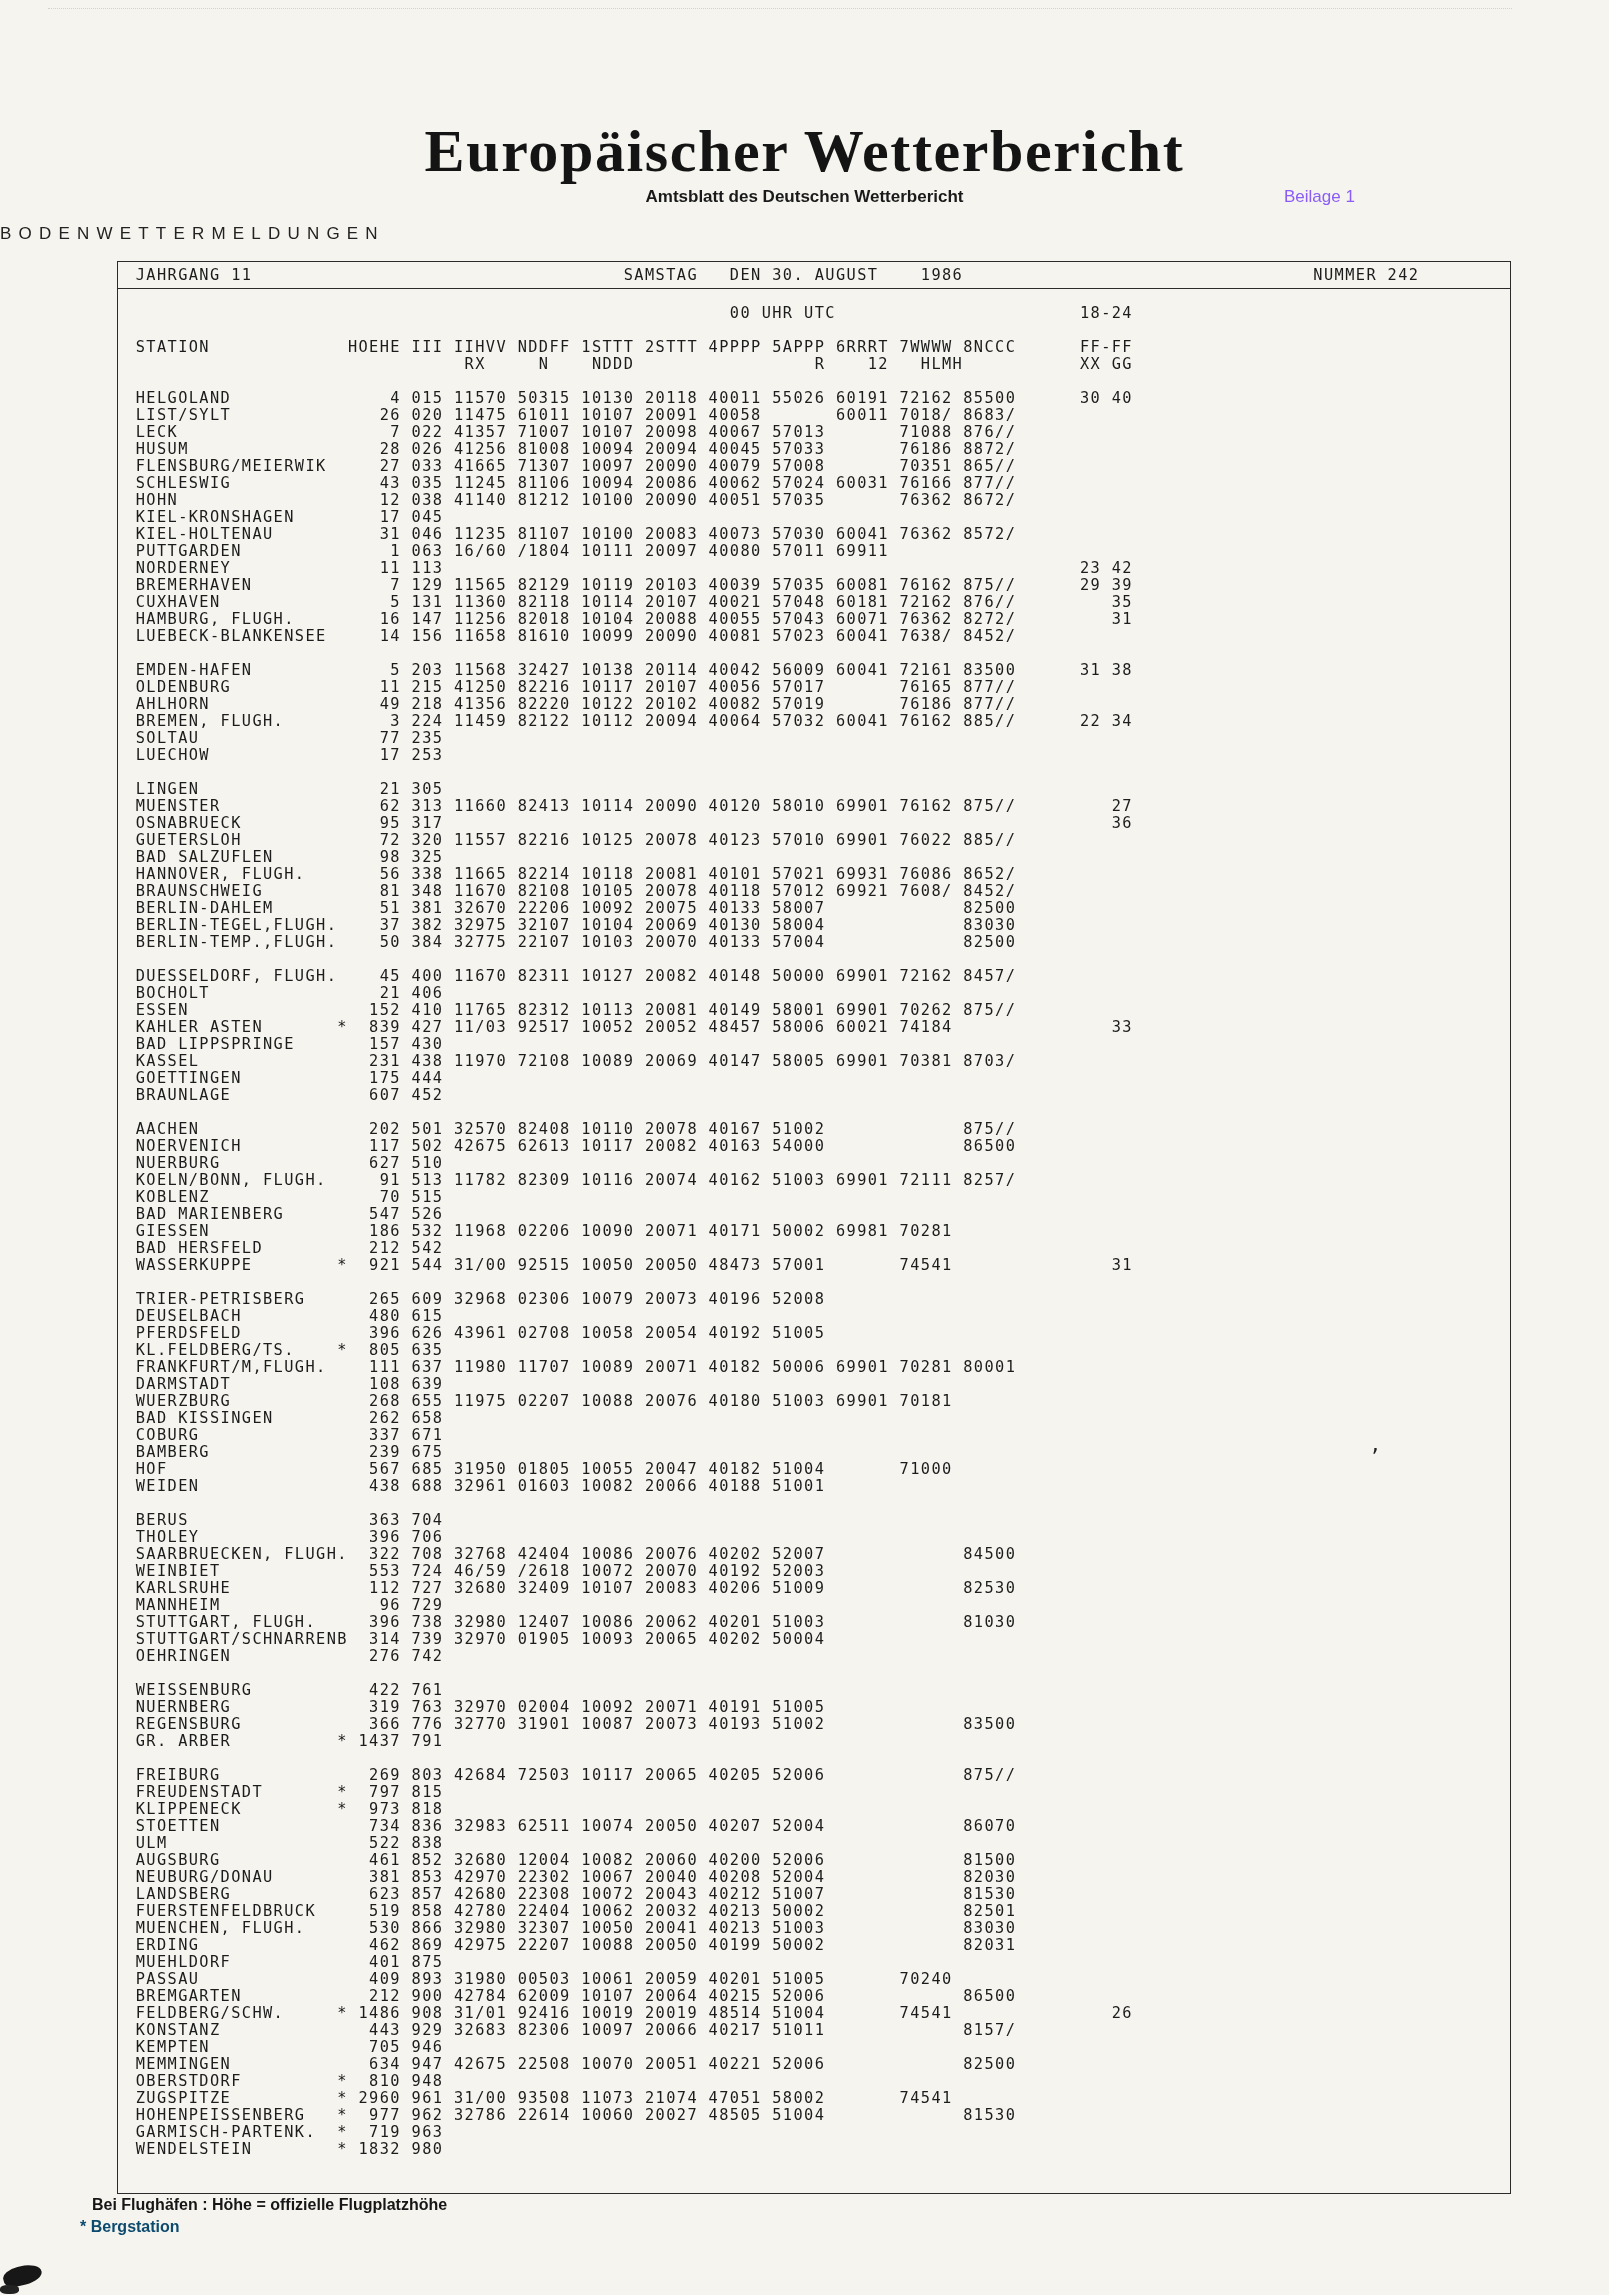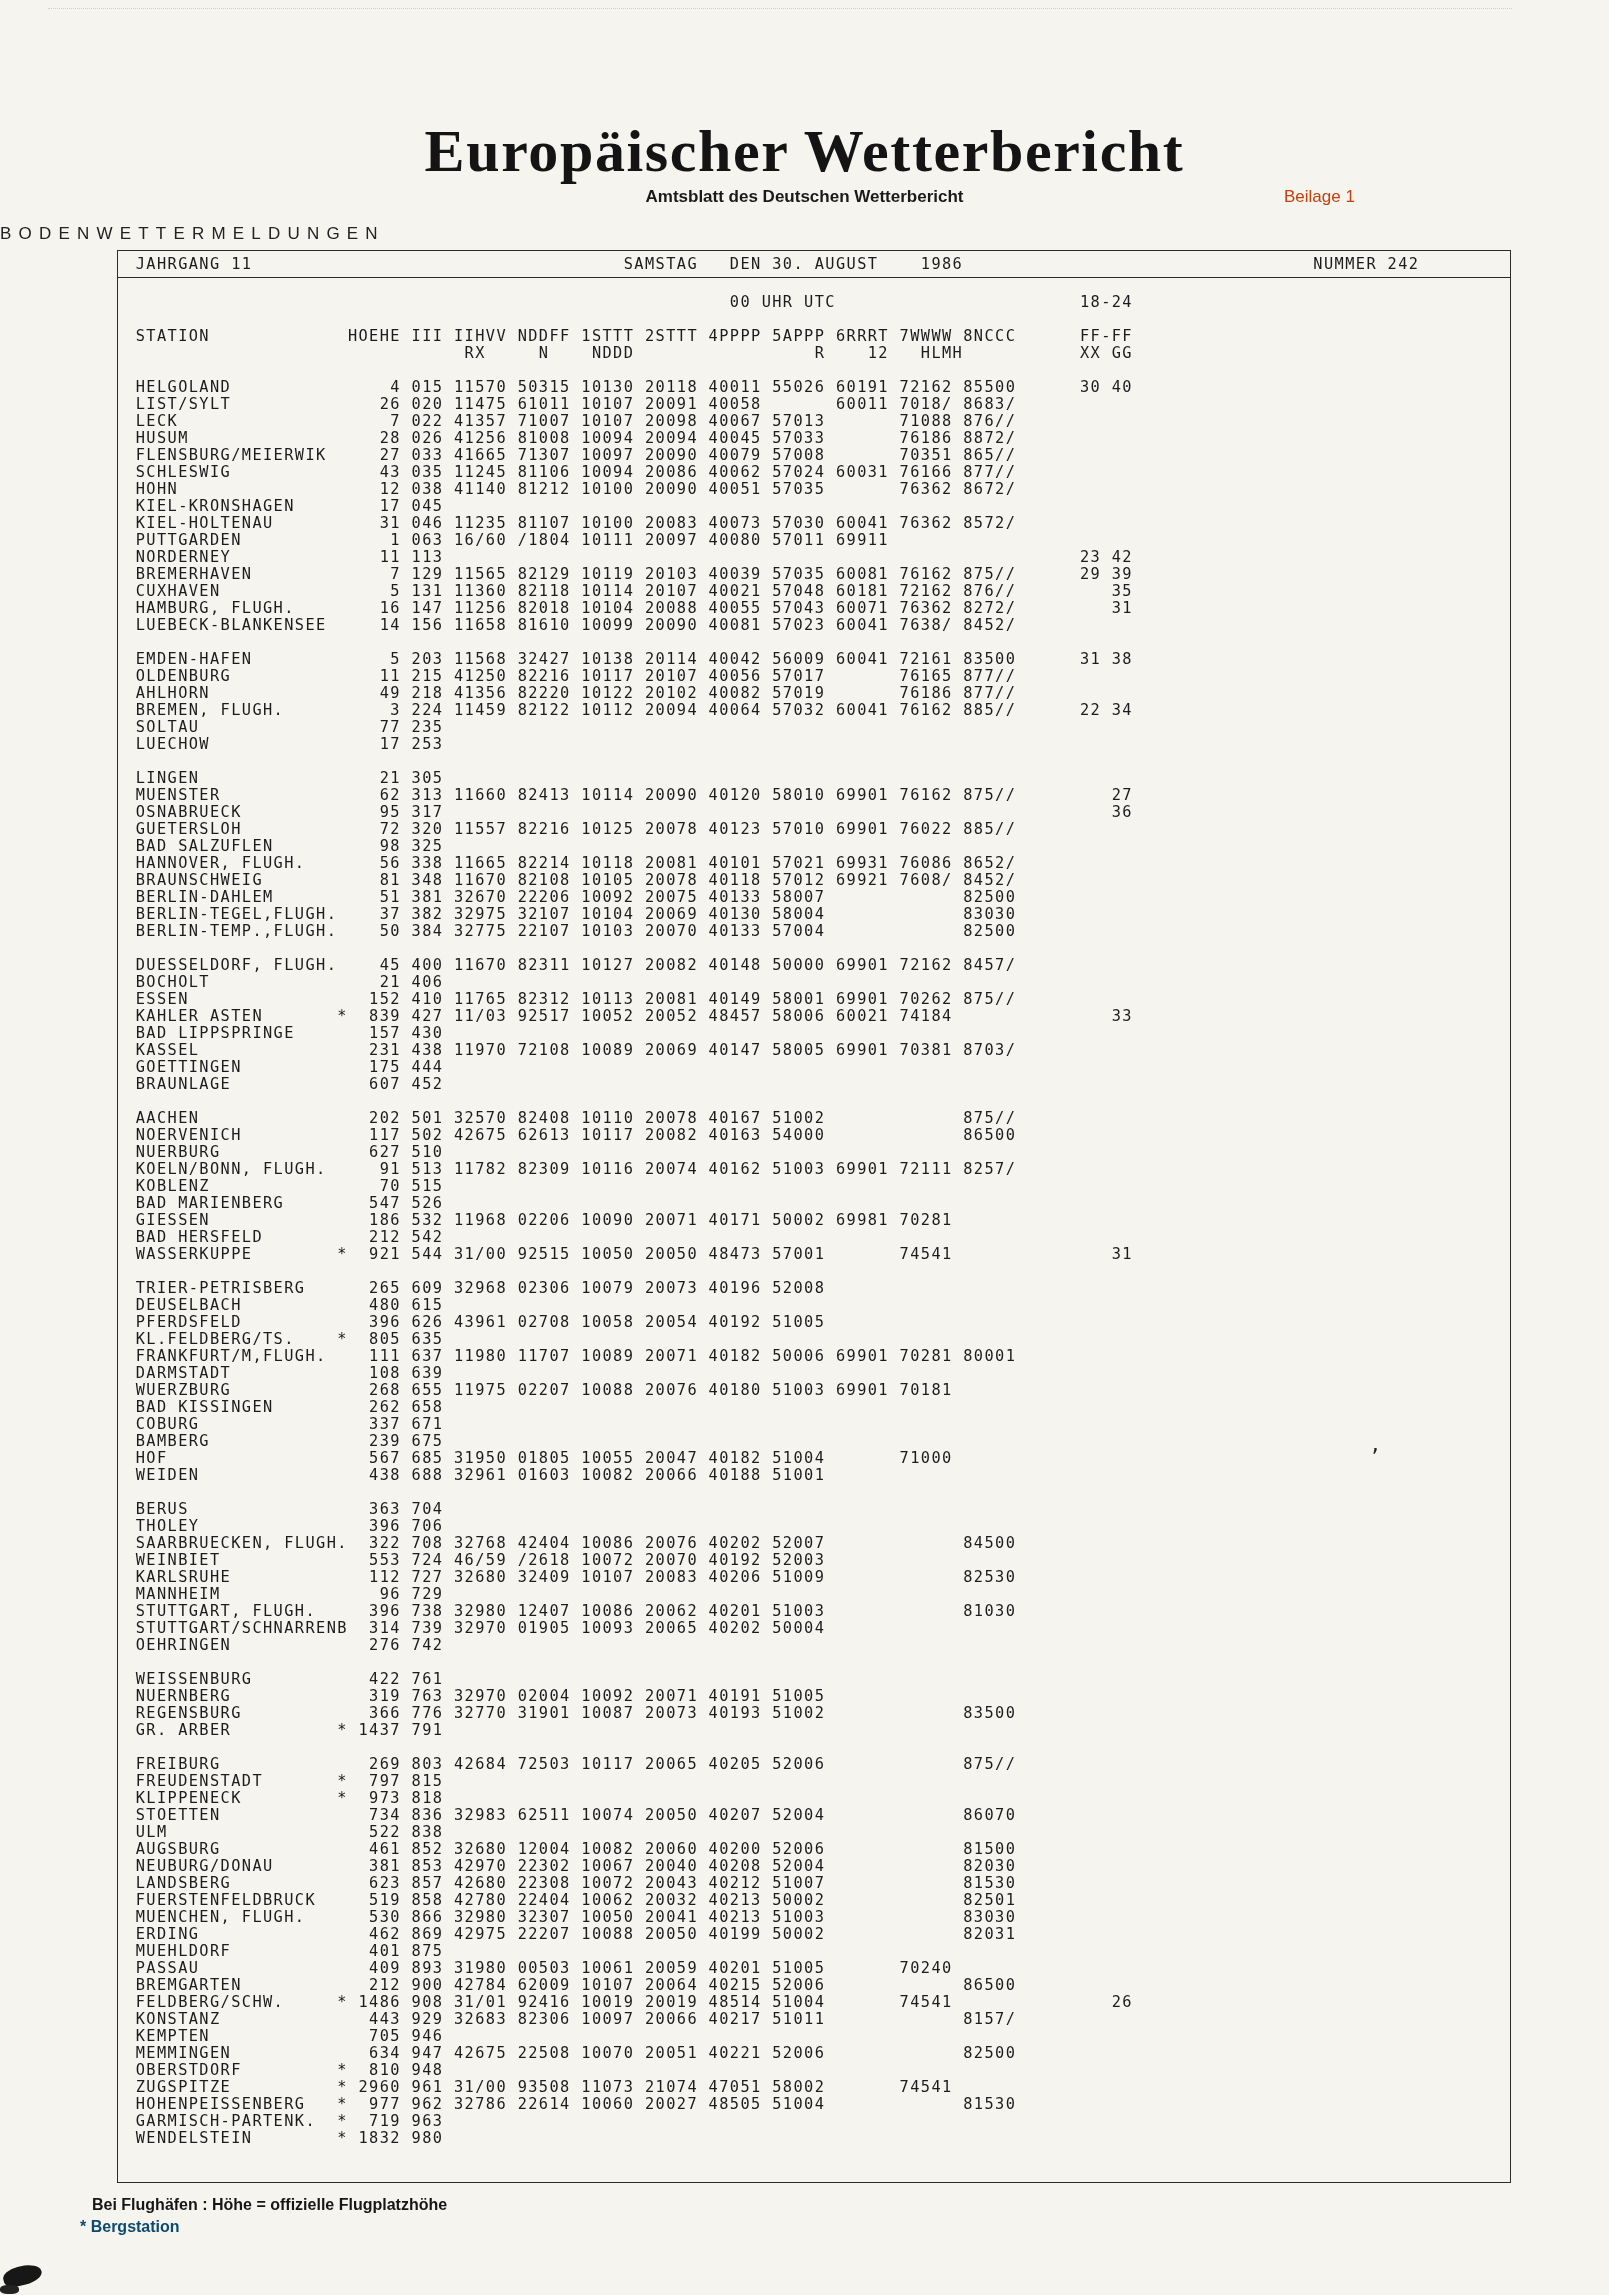--- a/index.html
+++ b/index.html
@@ -16,28 +16,28 @@
     position:absolute;top:117px;left:0;width:100%;text-align:center;
     font-family:Liberation Serif, serif;
     font-weight:bold;font-size:60px;letter-spacing:1.6px;color:#141414;
   }
   .subtitle-row{position:absolute;top:187px;left:0;width:100%;}
   .subtitle{
     display:block;width:100%;text-align:center;
     font-weight:bold;font-size:17px;color:#1a1a1a;
   }
   .beilage{
-    position:absolute;top:0;left:1284px;font-size:17px;color:#c2410c;
+    position:absolute;top:0;left:1284px;font-size:17px;color:#8b5cf6;
   }
   .section{
     position:absolute;top:224px;left:0;width:100%;text-align:left;
     font-size:17px;letter-spacing:7.2px;color:#222;
   }
   .box{
-    position:absolute;left:117px;top:250px;width:1394px;height:1933px;
+    position:absolute;left:117px;top:261px;width:1394px;height:1933px;
     border:1.6px solid #2b2b2b;box-sizing:border-box;background:transparent;
   }
   .mono{
     font-family:"DejaVu Sans Mono","Liberation Mono",monospace;
     font-size:15.3px;letter-spacing:1.4px;color:#1c1c1c;white-space:pre;
   }
   .masthead{
     height:26px;line-height:26px;border-bottom:1.6px solid #2b2b2b;
     padding-left:17.7px;overflow:hidden;
   }

